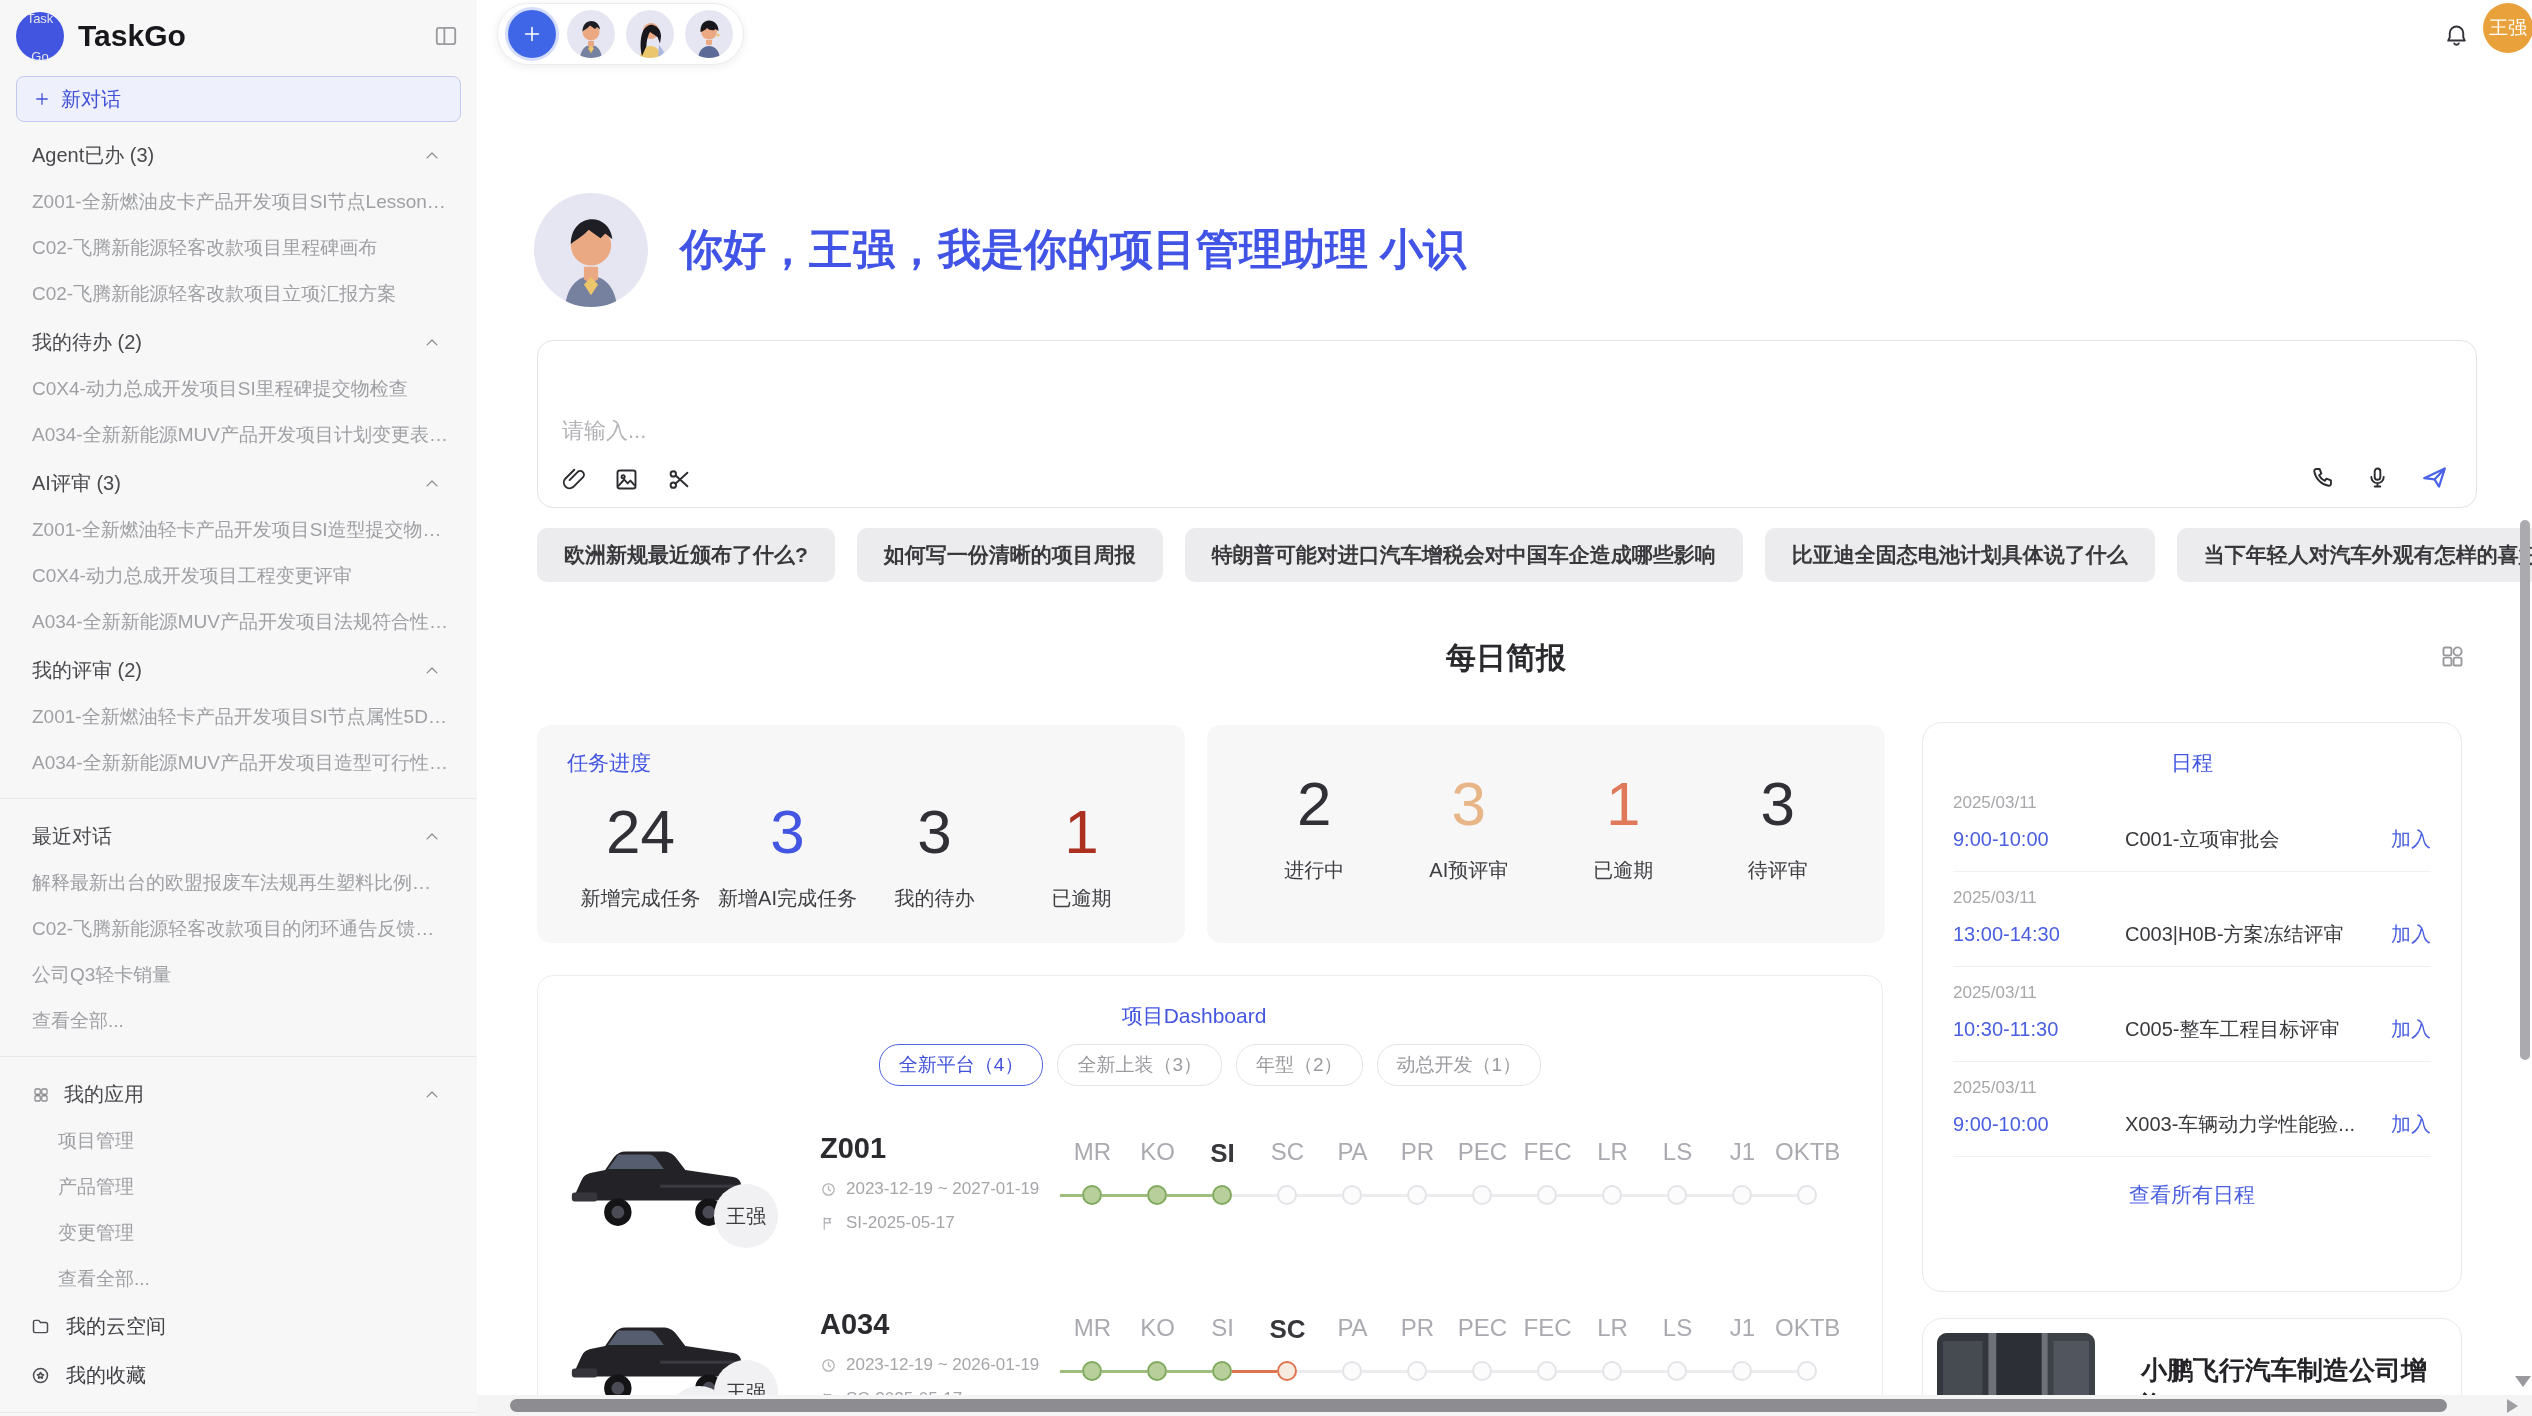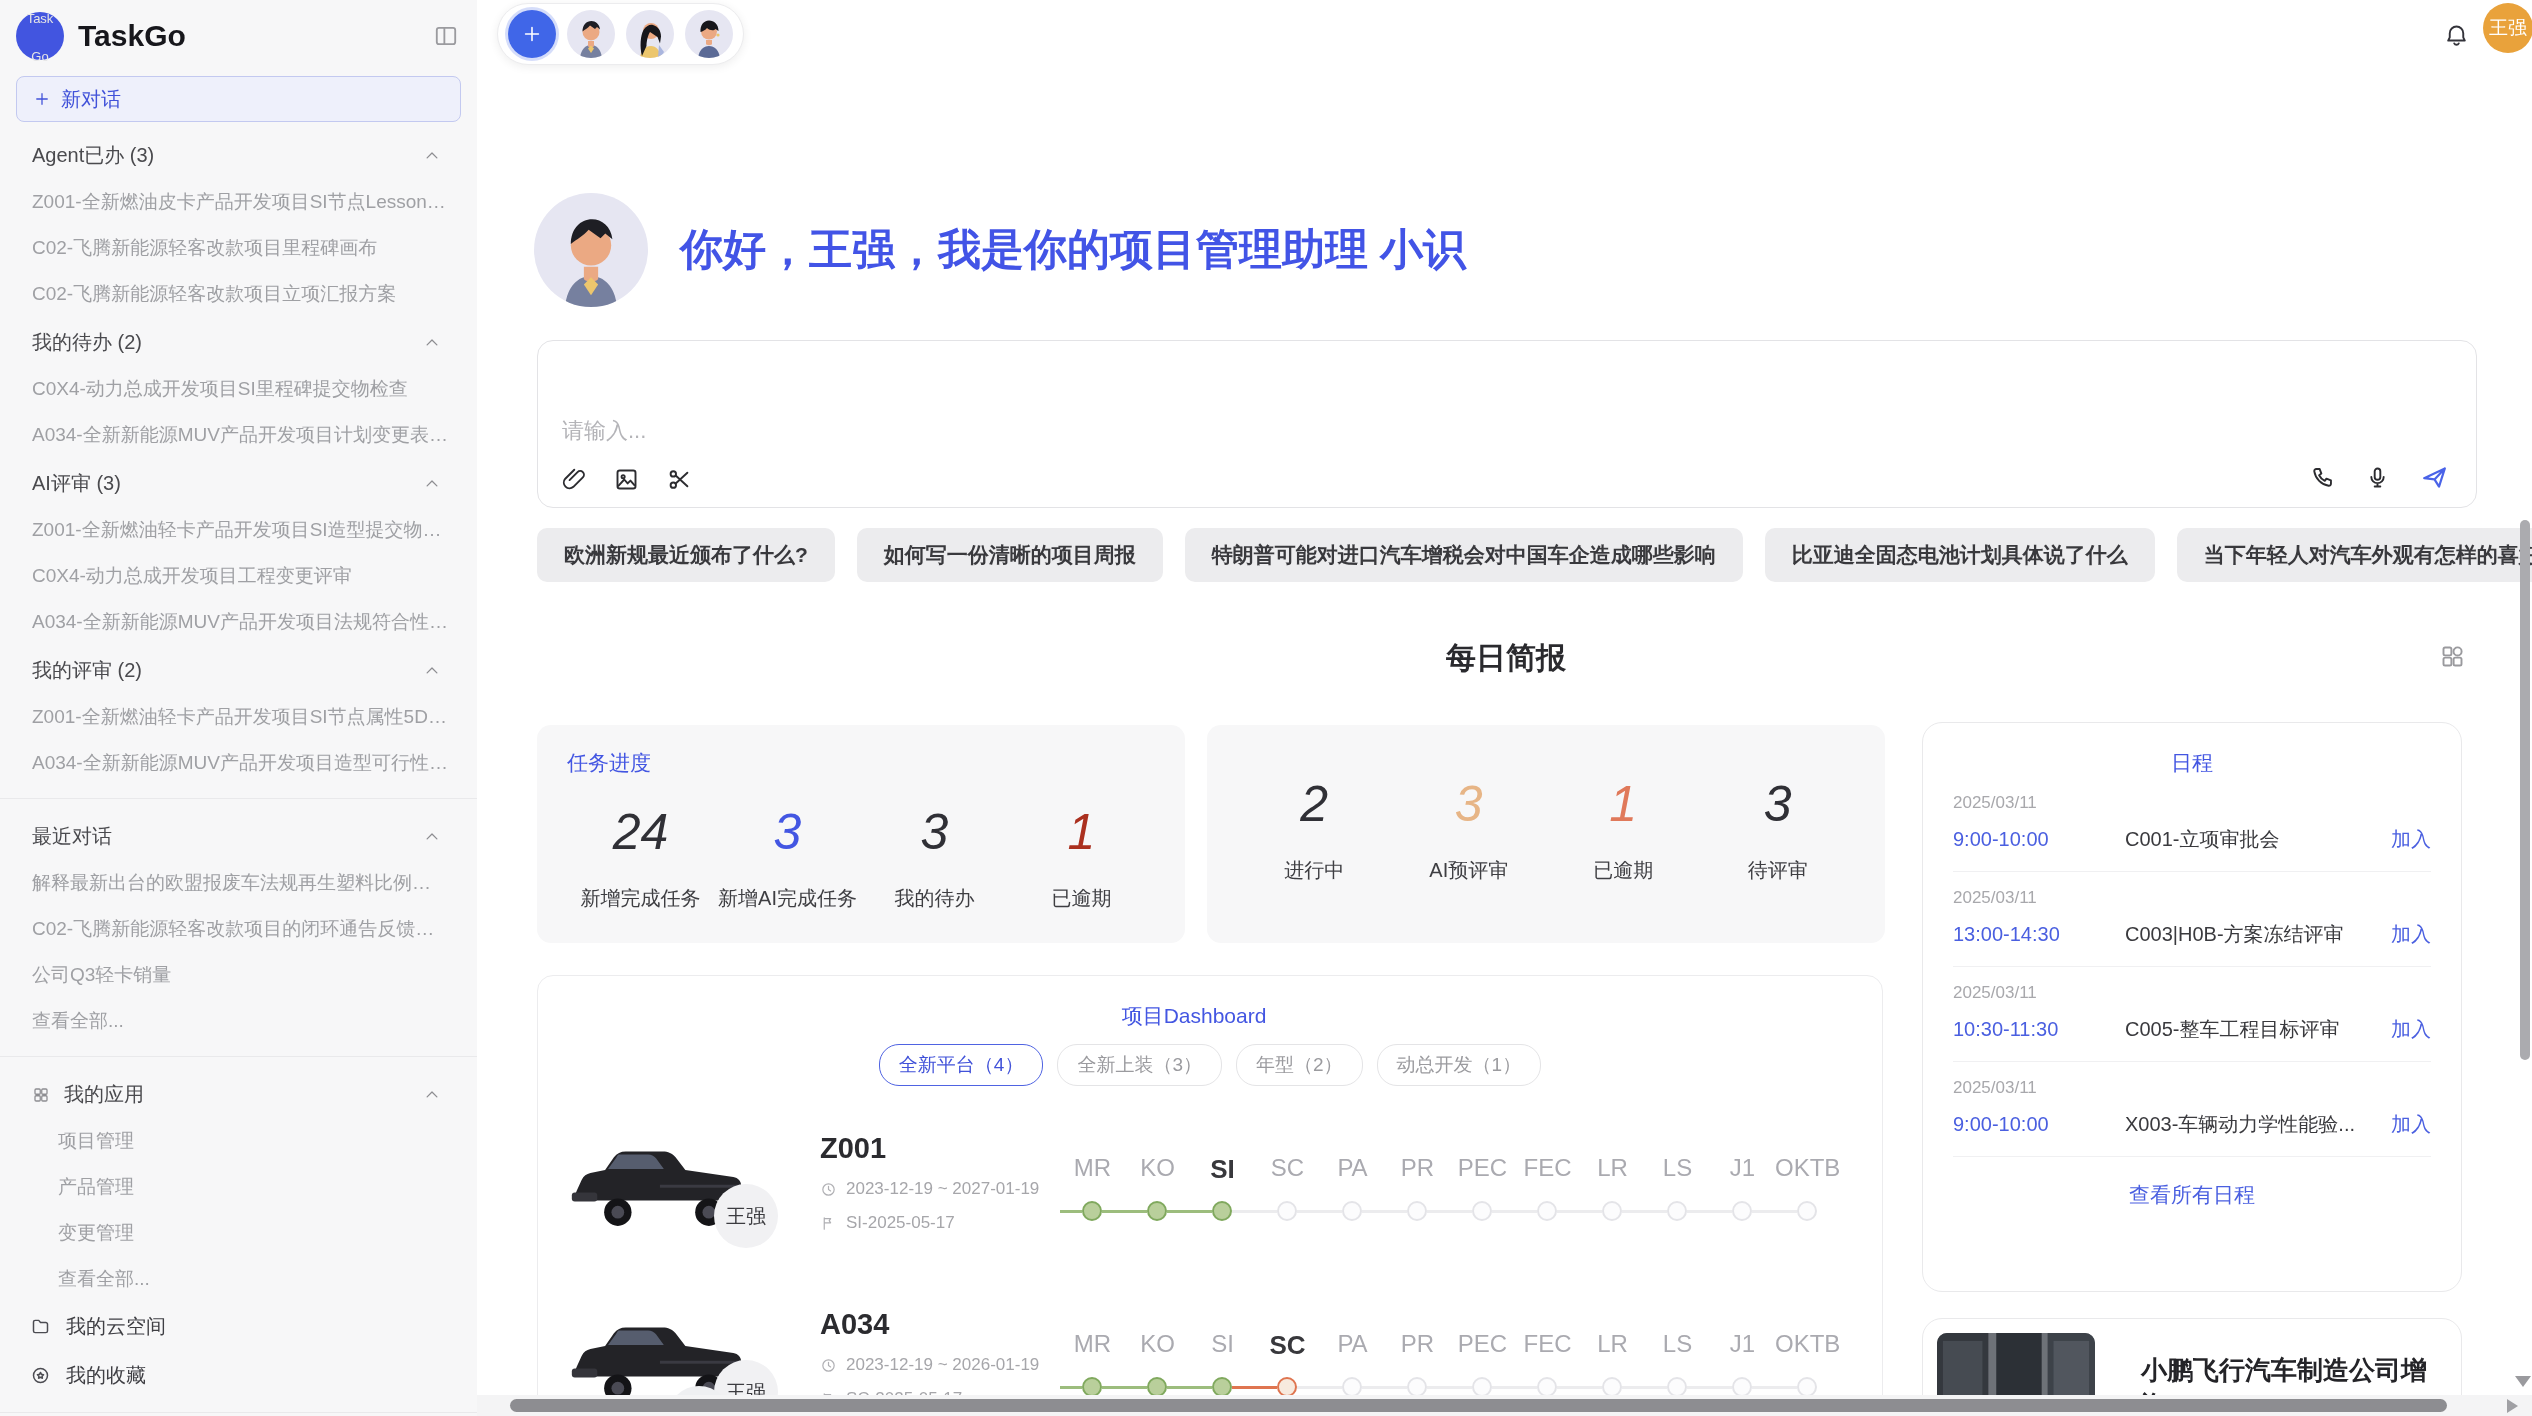--- a/index.html
+++ b/index.html
@@ -70,42 +70,42 @@
   .brief-title{font-size:30px;font-weight:700;color:#2a2a2e;}
   .layout-ic{position:absolute;left:1962px;top:643px;width:27px;height:27px;color:#9a9a9e;cursor:pointer;}
 
   .stats-row{position:absolute;left:60px;top:725px;display:flex;gap:22px;}
   .stat-card{background:#f7f7f8;border-radius:14px;height:218px;padding:24px 30px;box-sizing:border-box;}
   .stat-card.c1{width:648px;}
   .stat-card.c2{width:678px;}
   .sc-title{font-size:21px;color:#4356e2;}
   .sc-row{display:flex;margin-top:18px;}
   .stat{flex:1;text-align:center;}
-  .stat .num{font-size:50px;font-weight:500;line-height:74px;font-style:italic;}
+  .stat .num{font-size:62px;font-weight:500;line-height:74px;}
   .stat .lbl{margin-top:16px;font-size:20px;color:#3e3e42;}
   .c-dark{color:#303036;} .c-blue{color:#4356e2;} .c-red{color:#ab301f;}
   .c-tan{color:#e7b586;} .c-salmon{color:#e0795a;}
 
   .dash-card{position:absolute;left:60px;top:975px;width:1346px;height:560px;background:#fff;
              border:1px solid #ececee;border-radius:16px;box-sizing:border-box;overflow:hidden;}
   .dash-head{display:flex;align-items:center;padding:26px 32px 10px 32px;gap:14px;flex-direction:column;}
   .dash-title{font-size:21px;color:#4356e2;margin-right:32px;}
   .f-chip{border:1px solid #e4e4e6;background:#fff;color:#9b9b9f;border-radius:20px;
           padding:7px 19px;font-size:19px;white-space:nowrap;cursor:pointer;}
   .f-chip.active{border-color:#4f63e2;color:#4152d9;}
   .proj-row{position:relative;height:150px;margin:26px 26px 22px 26px;}
   .truck{position:absolute;left:0;top:6px;width:186px;height:106px;}
   .owner-badge{position:absolute;left:150px;top:62px;width:64px;height:64px;border-radius:50%;
                background:#f1f1f3;display:flex;align-items:center;justify-content:center;
                font-size:20px;color:#3c3c40;}
   .p-info{position:absolute;left:256px;top:10px;width:240px;}
   .p-name{font-size:29px;font-weight:700;color:#2b2b2f;}
   .p-meta{display:flex;align-items:center;margin-top:14px;color:#a6a6aa;font-size:17px;}
   .p-meta .ic{width:17px;height:17px;color:#b0b0b4;margin-right:9px;flex:none;}
-  .timeline{position:absolute;left:496px;top:32px;width:790px;}
+  .timeline{position:absolute;left:496px;top:16px;width:790px;}
   .tl-labels{display:flex;}
   .tl-labels .ml{width:65px;text-align:center;font-size:24px;color:#aaaab0;}
   .tl-labels .ml.on{color:#38383c;font-weight:600;font-size:26px;}
   .tl-dots{display:flex;align-items:center;margin-top:16px;}
   .seg{height:3px;width:45px;background:#ececee;flex:none;}
   .seg.lead{width:22px;}
   .seg.g{background:#9cbd7d;} .seg.o{background:#df7550;}
   .dot{width:16px;height:16px;border-radius:50%;border:2px solid #e4e4e8;background:#fcfcfd;flex:none;}
   .dot.done{background:#b9cf9b;border-color:#80a95e;}
   .dot.cur{background:#f7eade;border-color:#df7550;}

